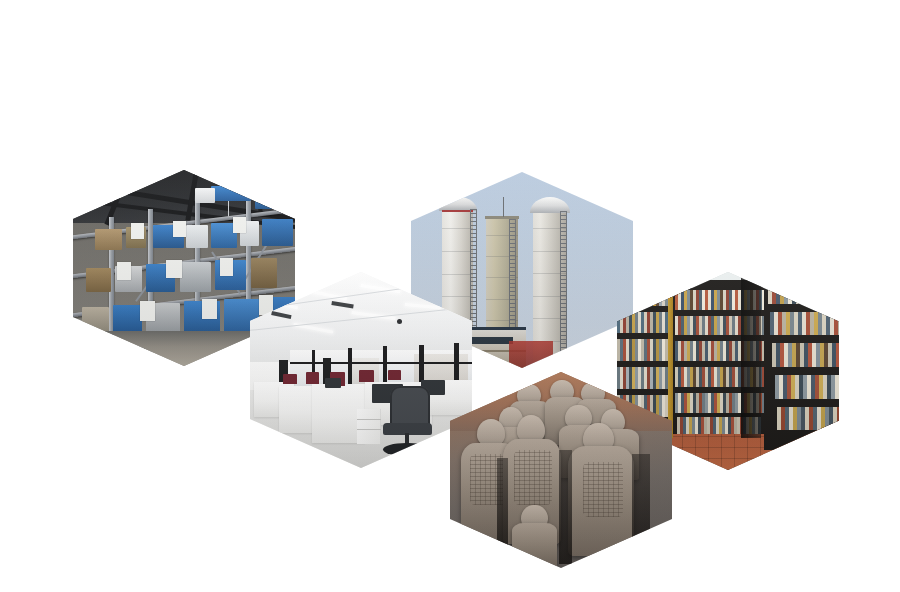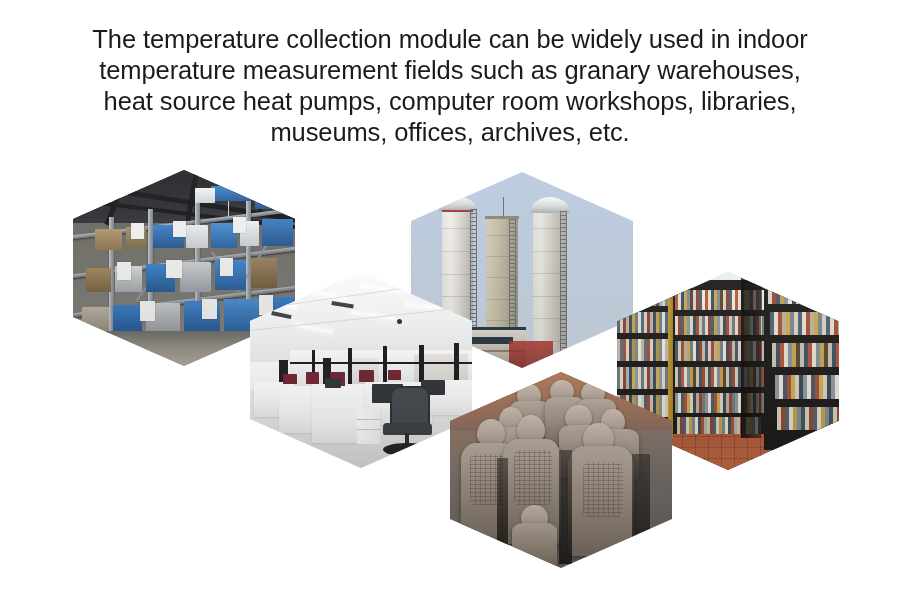--- a/index.html
+++ b/index.html
@@ -304,24 +304,20 @@
     position: absolute; inset: 0;
     background: linear-gradient(180deg, rgba(255,255,255,.06), rgba(0,0,0,.10));
     pointer-events: none;
   }
 </style>
 </head>
 <body>
 
 <div class="page">
 
-  <div class="intro">The temperature collection module can be widely used in indoor
-temperature measurement fields such as granary warehouses,
-heat source heat pumps, computer room workshops, libraries,
-museums, offices, archives, etc.</div>
 
   <div class="hex" id="hex-warehouse">
     <div class="scene">
       <div class="wh-bg"></div>
       <div class="wh-ceil-fill"></div>
 
       <div class="wh-beam" style="left:-10%;top:4%;width:130%;height:5px;transform:rotate(9deg);"></div>
       <div class="wh-beam" style="left:-10%;top:13%;width:130%;height:4px;transform:rotate(7deg);"></div>
       <div class="wh-beam" style="left:26%;top:-6%;width:5px;height:36%;transform:rotate(22deg);"></div>
       <div class="wh-beam" style="left:56%;top:-8%;width:5px;height:34%;transform:rotate(10deg);"></div>

